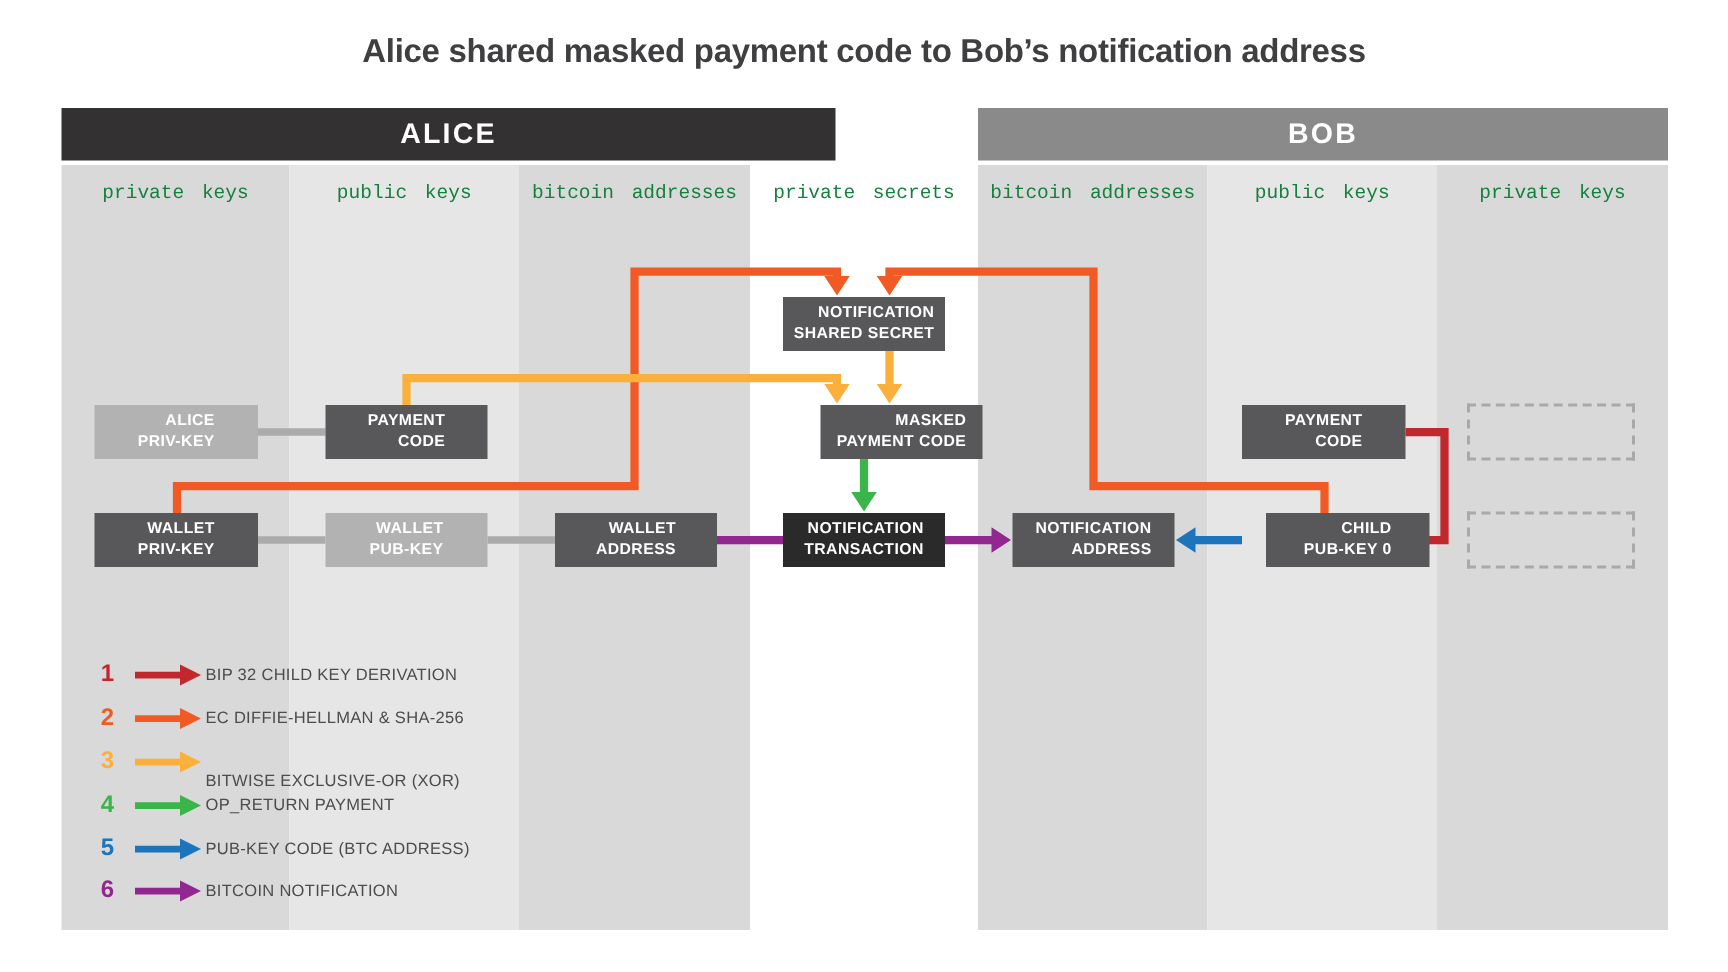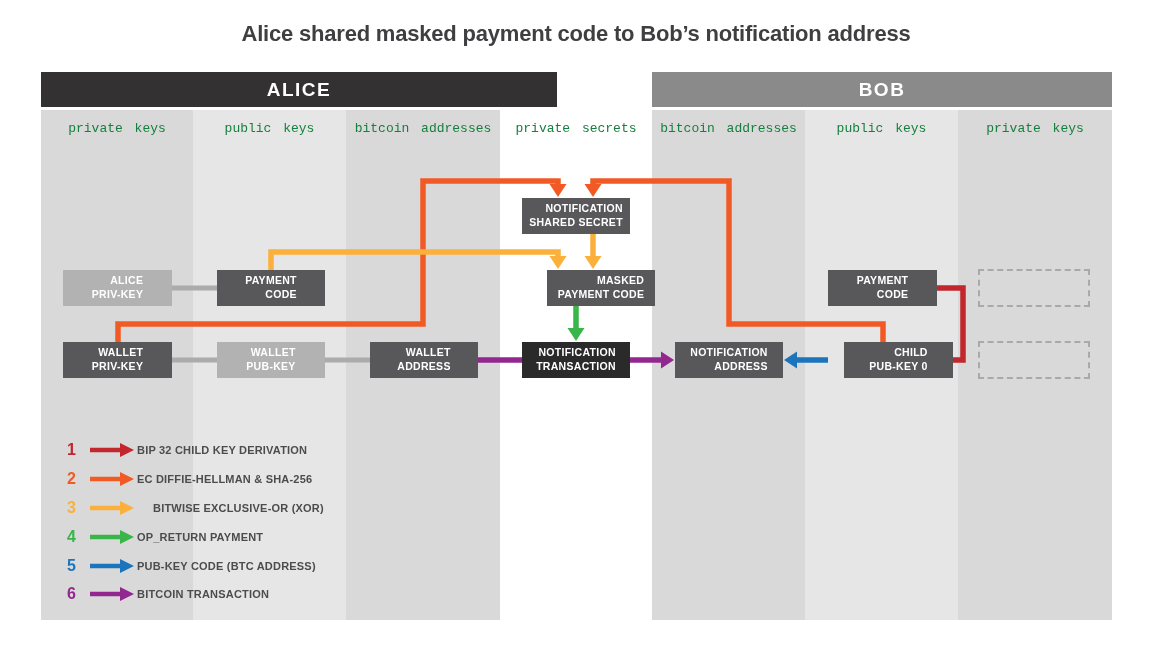--- a/index.html
+++ b/index.html
@@ -47,21 +47,21 @@
   .bx-mpc{left:522px;top:270px;width:108px;margin-left:25px;}
   .bx-nt{left:522px;top:342px;width:108px;}
   .bx-na{left:675px;top:342px;width:108px;}
   .bx-pc-b{left:828px;top:270px;width:109px;}
   .bx-cpk{left:828px;top:342px;width:109px;margin-left:16px;}
   .dashed{width:108px;height:34px;border:2px dashed #a7a9ac;background:transparent;z-index:4;}
   .dx-1{left:978px;top:269px;}
   .dx-2{left:978px;top:341px;}
   
   .lg-num{width:26px;text-align:right;font-size:16px;font-weight:bold;z-index:4;height:18px;line-height:18px;left:50px;}
-  .lg-label{left:137px;font-size:11px;font-weight:bold;color:#4c4c4e;letter-spacing:0.2px;
+  .lg-label{left:137px;font-size:11px;font-weight:normal;color:#4c4c4e;letter-spacing:0.2px;
             z-index:4;height:18px;line-height:18px;}
 </style>
 </head>
 <body>
 
 <div class="abs title">Alice shared masked payment code to Bob’s notification address</div>
 
 <div class="abs hdr hdr-alice" style="background-color: rgb(51, 49, 50);">
   <span>ALICE</span>
 </div>
@@ -162,16 +162,16 @@
 
 <div class="abs lg-num" style="top: 441px; color: rgb(193, 39, 45);">1</div>
 <div class="abs lg-num" style="top: 470px; color: rgb(241, 90, 36);">2</div>
 <div class="abs lg-num" style="top: 499px; color: rgb(251, 176, 59);">3</div>
 <div class="abs lg-num" style="top: 528px; color: rgb(57, 181, 74);">4</div>
 <div class="abs lg-num" style="top: 557px; color: rgb(28, 117, 188);">5</div>
 <div class="abs lg-num" style="top: 585px; color: rgb(146, 39, 143);">6</div>
 
 <div class="abs lg-label" style="top:441px;">BIP 32 CHILD KEY DERIVATION</div>
 <div class="abs lg-label" style="top:470px;text-align:center;">EC DIFFIE-HELLMAN &amp; SHA-256</div>
-<div class="abs lg-label" style="top:499px;margin-left:16px;">BITWISE EXCLUSIVE-OR (XOR)</div>
+<div class="abs lg-label" style="top:512px;">BITWISE EXCLUSIVE-OR (XOR)</div>
 <div class="abs lg-label" style="top:528px;">OP_RETURN PAYMENT</div>
 <div class="abs lg-label" style="top:557px;">PUB-KEY CODE (BTC ADDRESS)</div>
-<div class="abs lg-label" style="top:585px;">BITCOIN TRANSACTION</div>
+<div class="abs lg-label" style="top:585px;">BITCOIN NOTIFICATION</div>
 
 </body></html>

